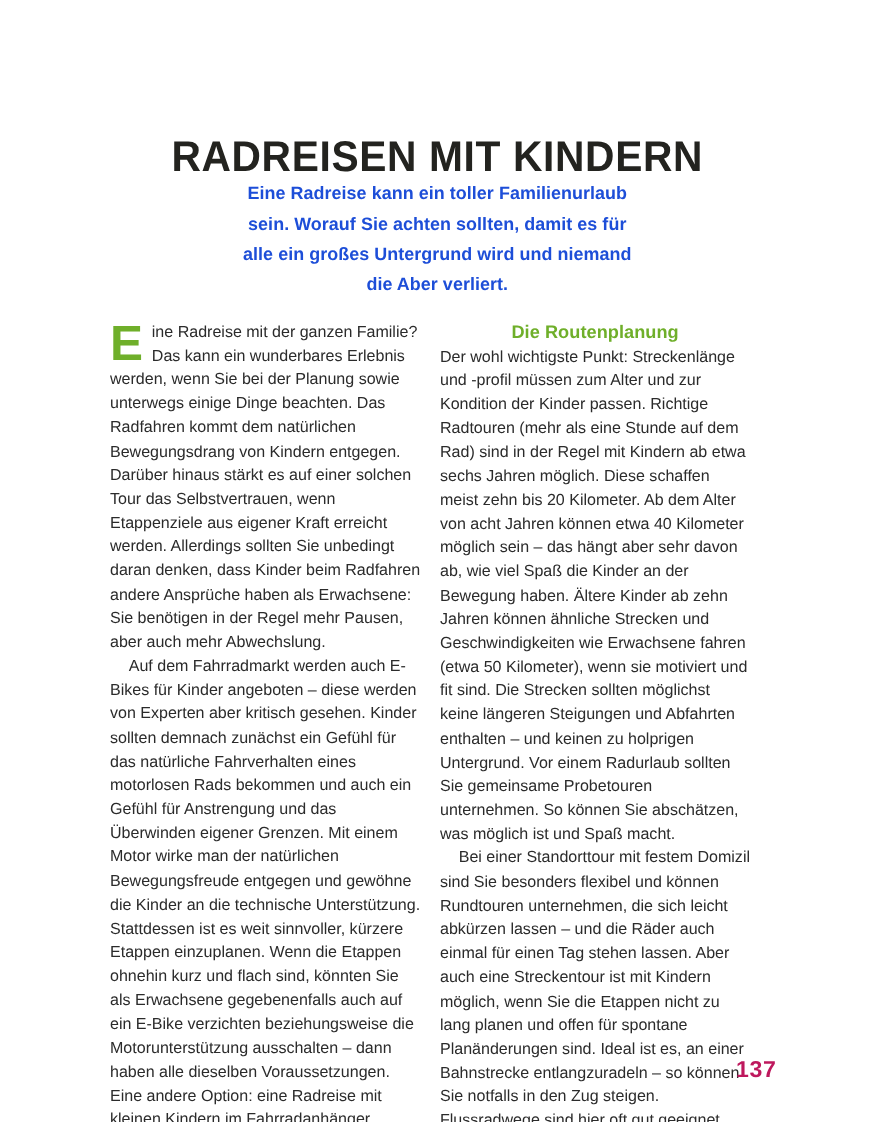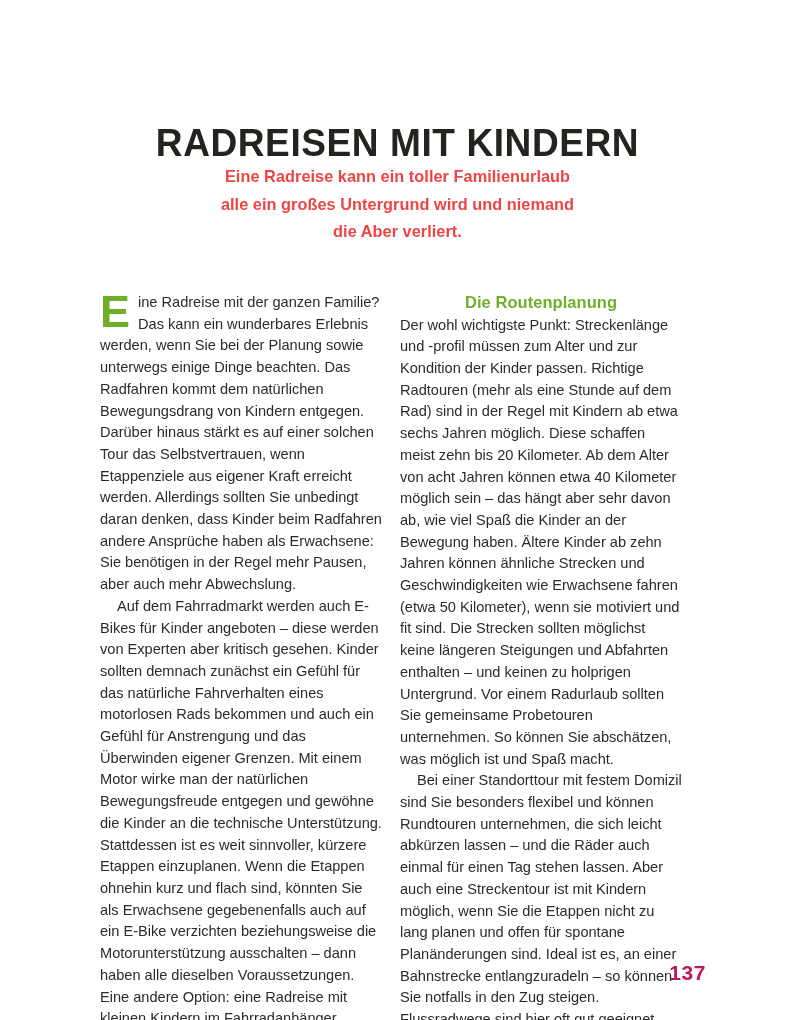--- a/index.html
+++ b/index.html
@@ -41,21 +41,21 @@
   
   .article-standfirst {
     position: absolute;
     left: 160px;
     width: 475px;
     top: 163px;
     text-align: center;
     font-size: 16.3px;
     font-weight: bold;
     line-height: 27.5px;
-    color: #ef4444;
+    color: #1d4ed8;
     letter-spacing: 0.05px;
   }
   .article-standfirst .sf-line { display: block; white-space: pre; }
 
   
   .body-columns {
     position: absolute;
     top: 292px;
     left: 100px;
     width: 605px;
@@ -114,20 +114,21 @@
 </style>
 </head>
 <body>
 
 <div class="page">
 
   <h1 class="article-title">RADREISEN MIT KINDERN</h1>
 
   <div class="article-standfirst">
     <span class="sf-line">Eine Radreise kann ein toller Familienurlaub</span>
+    <span class="sf-line">sein. Worauf Sie achten sollten, damit es für</span>
     <span class="sf-line">alle ein großes Untergrund wird und niemand</span>
     <span class="sf-line">die Aber verliert.</span>
   </div>
 
   <div class="body-columns">
 
     <div class="column column-left">
       <p class="para para-first"><span class="dropcap">E</span><span>ine Radreise mit der ganzen Familie? Das kann ein wunderbares Erlebnis werden, wenn Sie bei der Planung sowie unterwegs einige Dinge beachten. Das Radfahren kommt dem natürlichen Bewegungsdrang von Kindern entgegen. Darüber hinaus stärkt es auf einer solchen Tour das Selbstvertrauen, wenn Etappenziele aus eigener Kraft erreicht werden. Allerdings sollten Sie unbedingt daran denken, dass Kinder beim Radfahren andere Ansprüche haben als Erwachsene: Sie benötigen in der Regel mehr Pausen, aber auch mehr Abwechslung.</span></p>
       <p class="para">Auf dem Fahrradmarkt werden auch E-Bikes für Kinder angeboten – diese werden von Experten aber kritisch gesehen. Kinder sollten demnach zunächst ein Gefühl für das natürliche Fahrverhalten eines motorlosen Rads bekommen und auch ein Gefühl für Anstrengung und das Überwinden eigener Grenzen. Mit einem Motor wirke man der natürlichen Bewegungsfreude entgegen und gewöhne die Kinder an die technische Unterstützung. Stattdessen ist es weit sinnvoller, kürzere Etappen einzuplanen. Wenn die Etappen ohnehin kurz und flach sind, könnten Sie als Erwachsene gegebenenfalls auch auf ein E-Bike verzichten beziehungsweise die Motorunterstützung ausschalten – dann haben alle dieselben Voraussetzungen. Eine andere Option: eine Radreise mit kleinen Kindern im Fahrradanhänger.</p>
     </div>

